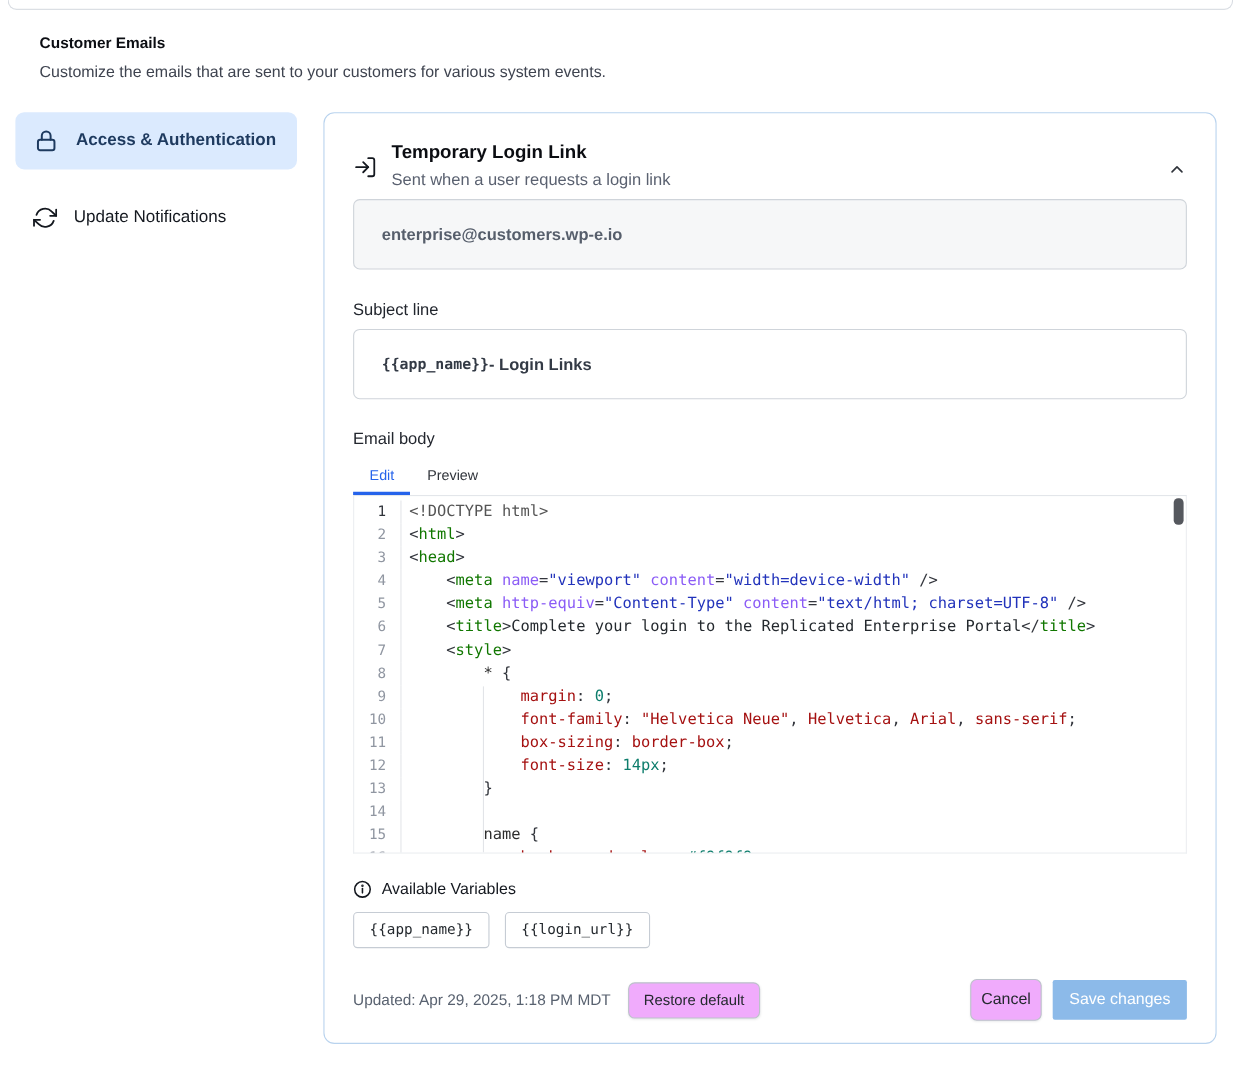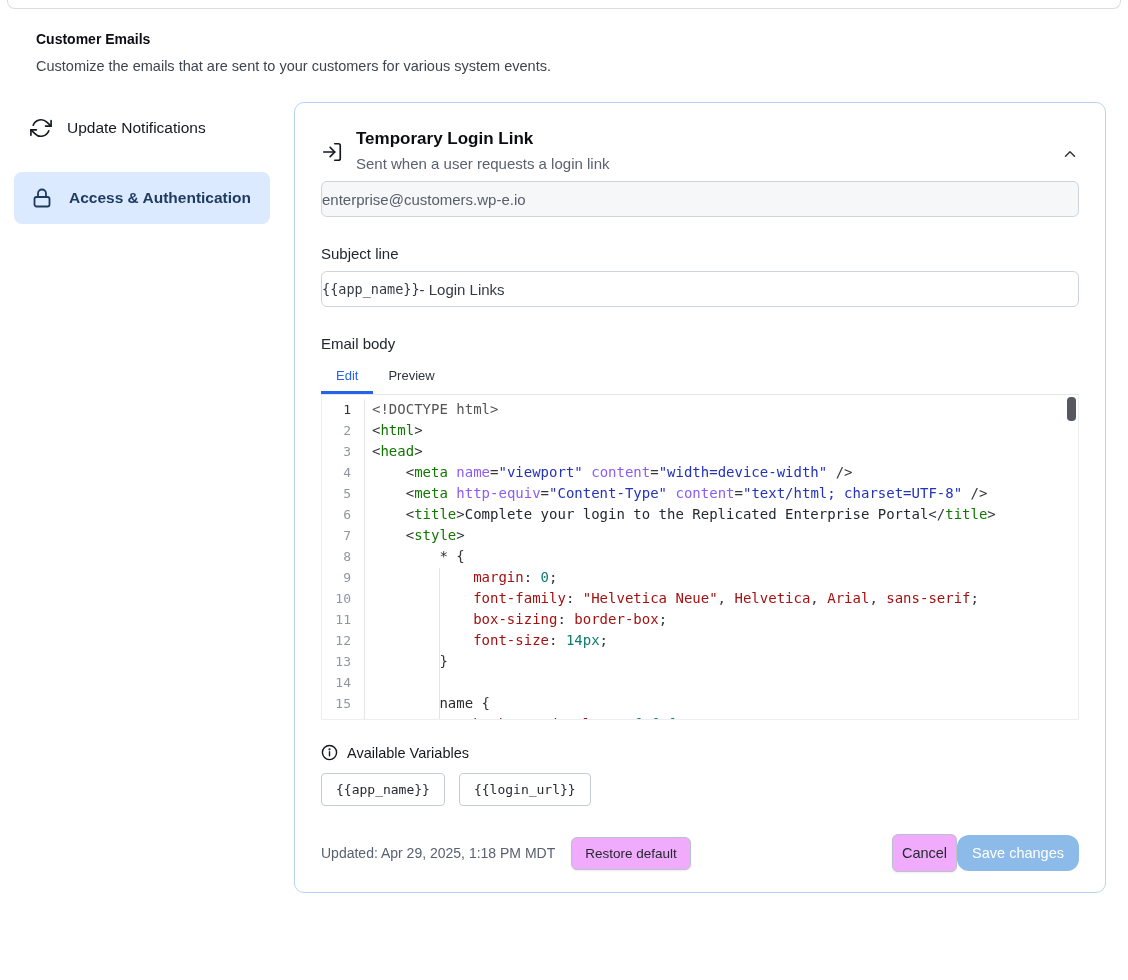--- a/index.html
+++ b/index.html
@@ -38,25 +38,26 @@
   }
   .card-header { display:flex; gap:13px;align-items:center; }
   .card-header .icn { margin-top:3px; }
   .card-title { font-size:17px; font-weight:bold; color:#0b0d12; }
   .card-subtitle { font-size:15px; color:#5a6170; margin-top:6px; }
   .collapse { margin-left:auto; margin-top:6px; cursor:pointer; }
 
   .field-label { margin-top:28px; font-size:15px; color:#22262e; }
   .field-label.first { margin-top:26px; }
   .tfield {
-    margin-top:9px; width:100%; height:36px;
+    margin-top:9px; width:100%; height:64px;
     border:1px solid #cfd4da; border-radius:6px;
-    padding:0 0; font-size:15px; background:#fff; color:#333a45;
+    padding:0 25px; font-size:15px; background:#fff; color:#333a45;
     display:flex; align-items:center;
     font-family:"Liberation Sans", sans-serif;
+    font-weight:bold;
   }
   input.tfield { display:block; }
   .tfield.muted { background:#f6f7f8; color:#565e6b; }
   .mono { font-family:"DejaVu Sans Mono", monospace; font-size:13.5px; }
 
   
   .tabs { display:flex; margin-top:6px; }
   .tab {
     padding:10px 15px 11px 15px; font-size:13px; font-weight:500;
     color:#30343b; cursor:pointer;
@@ -98,56 +99,56 @@
   .footer { display:flex; align-items:center; margin-top:28px; }
   .updated { font-size:14px; color:#596270; }
   .btn {
     border-radius:6px; cursor:pointer; background:#f0abfc;
     border:1px solid #bcc2ca; box-shadow:0 1px 2px rgba(16,24,40,.08);
     font-family:"Liberation Sans", sans-serif; color:#24292e;
   }
   .btn-restore { margin-left:16px; padding:8px 13px; font-size:13.5px; }
   .btn-cancel { margin-left:auto; padding:10px 9px; font-size:14.5px; }
   .btn-save {
-    margin-left:0; padding:10px 15px; font-size:14.5px;
-    background:#8cbae9; color:#fff; border:none; box-shadow:none; border-radius:12px; cursor:default;
+    margin-left:10px; padding:10px 15px; font-size:14.5px;
+    background:#8cbae9; color:#fff; border:none; box-shadow:none; border-radius:2px; cursor:default;
     font-family:"Liberation Sans", sans-serif;
   }
   svg { display:block; }
 </style>
 </head>
 <body>
 
 <div class="top-edge"></div>
 
 <div class="page-header">
   <div class="page-title">Customer Emails</div>
   <div class="page-subtitle">Customize the emails that are sent to your customers for various system events.</div>
 </div>
 
 <div class="content">
   <div class="sidebar">
+    <div class="side-item active">
+      <span class="icn">
+        <svg width="24" height="24" viewBox="0 0 24 24" fill="none" stroke="#1e3a5f" stroke-width="1.8" stroke-linecap="round" stroke-linejoin="round">
+          <rect x="4.5" y="11" width="15" height="9.5" rx="2"></rect>
+          <path d="M8 11V7.5a4 4 0 0 1 8 0V11"></path>
+        </svg>
+      </span>
+      <span>Access &amp; Authentication</span>
+    </div>
     <div class="side-item">
       <span class="icn">
         <svg width="22" height="22" viewBox="0 0 24 24" fill="none" stroke="#14181f" stroke-width="1.8" stroke-linecap="round" stroke-linejoin="round">
           <polyline points="23 4 23 10 17 10"></polyline>
           <polyline points="1 20 1 14 7 14"></polyline>
           <path d="M3.51 9a9 9 0 0 1 14.85-3.36L23 10M1 14l4.64 4.36A9 9 0 0 0 20.49 15"></path>
         </svg>
       </span>
       <span>Update Notifications</span>
-    </div>
-    <div class="side-item active">
-      <span class="icn">
-        <svg width="24" height="24" viewBox="0 0 24 24" fill="none" stroke="#1e3a5f" stroke-width="1.8" stroke-linecap="round" stroke-linejoin="round">
-          <rect x="4.5" y="11" width="15" height="9.5" rx="2"></rect>
-          <path d="M8 11V7.5a4 4 0 0 1 8 0V11"></path>
-        </svg>
-      </span>
-      <span>Access &amp; Authentication</span>
     </div>
   </div>
 
   <div class="card">
     <div class="card-header">
       <span class="icn">
         <svg width="22" height="22" viewBox="0 0 24 24" fill="none" stroke="#14181f" stroke-width="1.8" stroke-linecap="round" stroke-linejoin="round">
           <path d="M15 3h4a2 2 0 0 1 2 2v14a2 2 0 0 1-2 2h-4"></path>
           <polyline points="10 17 15 12 10 7"></polyline>
           <line x1="15" y1="12" x2="3" y2="12"></line>

